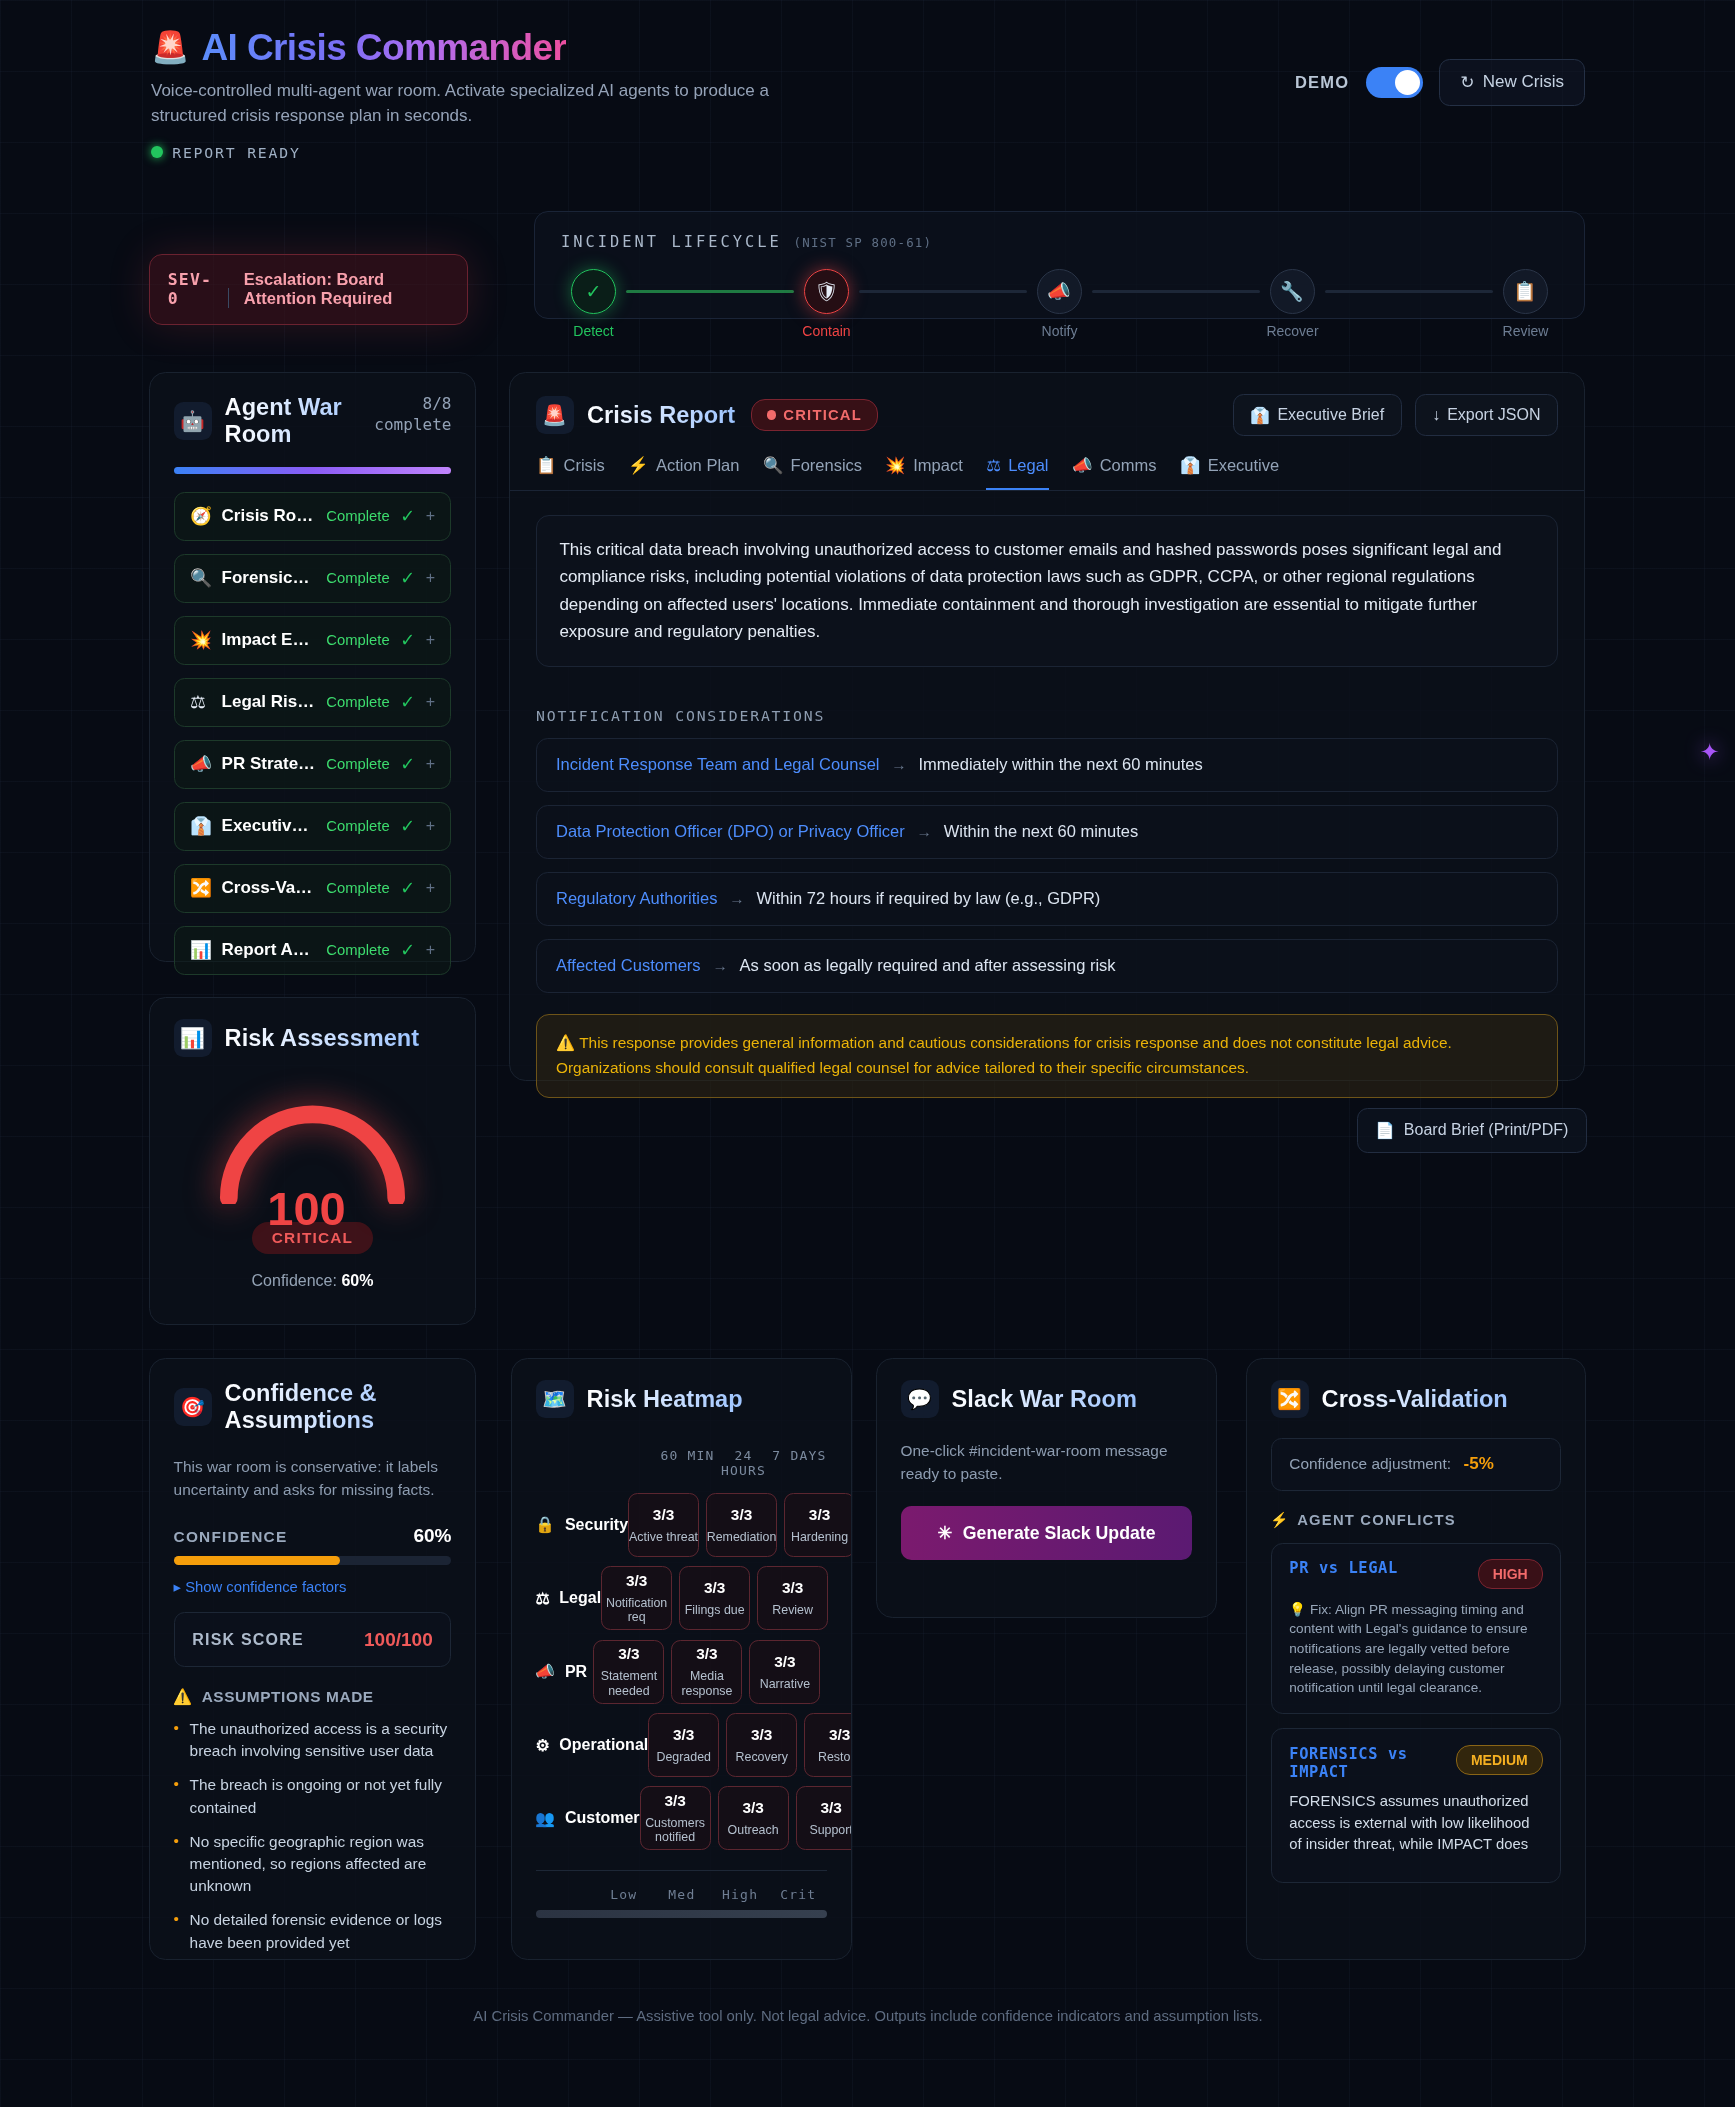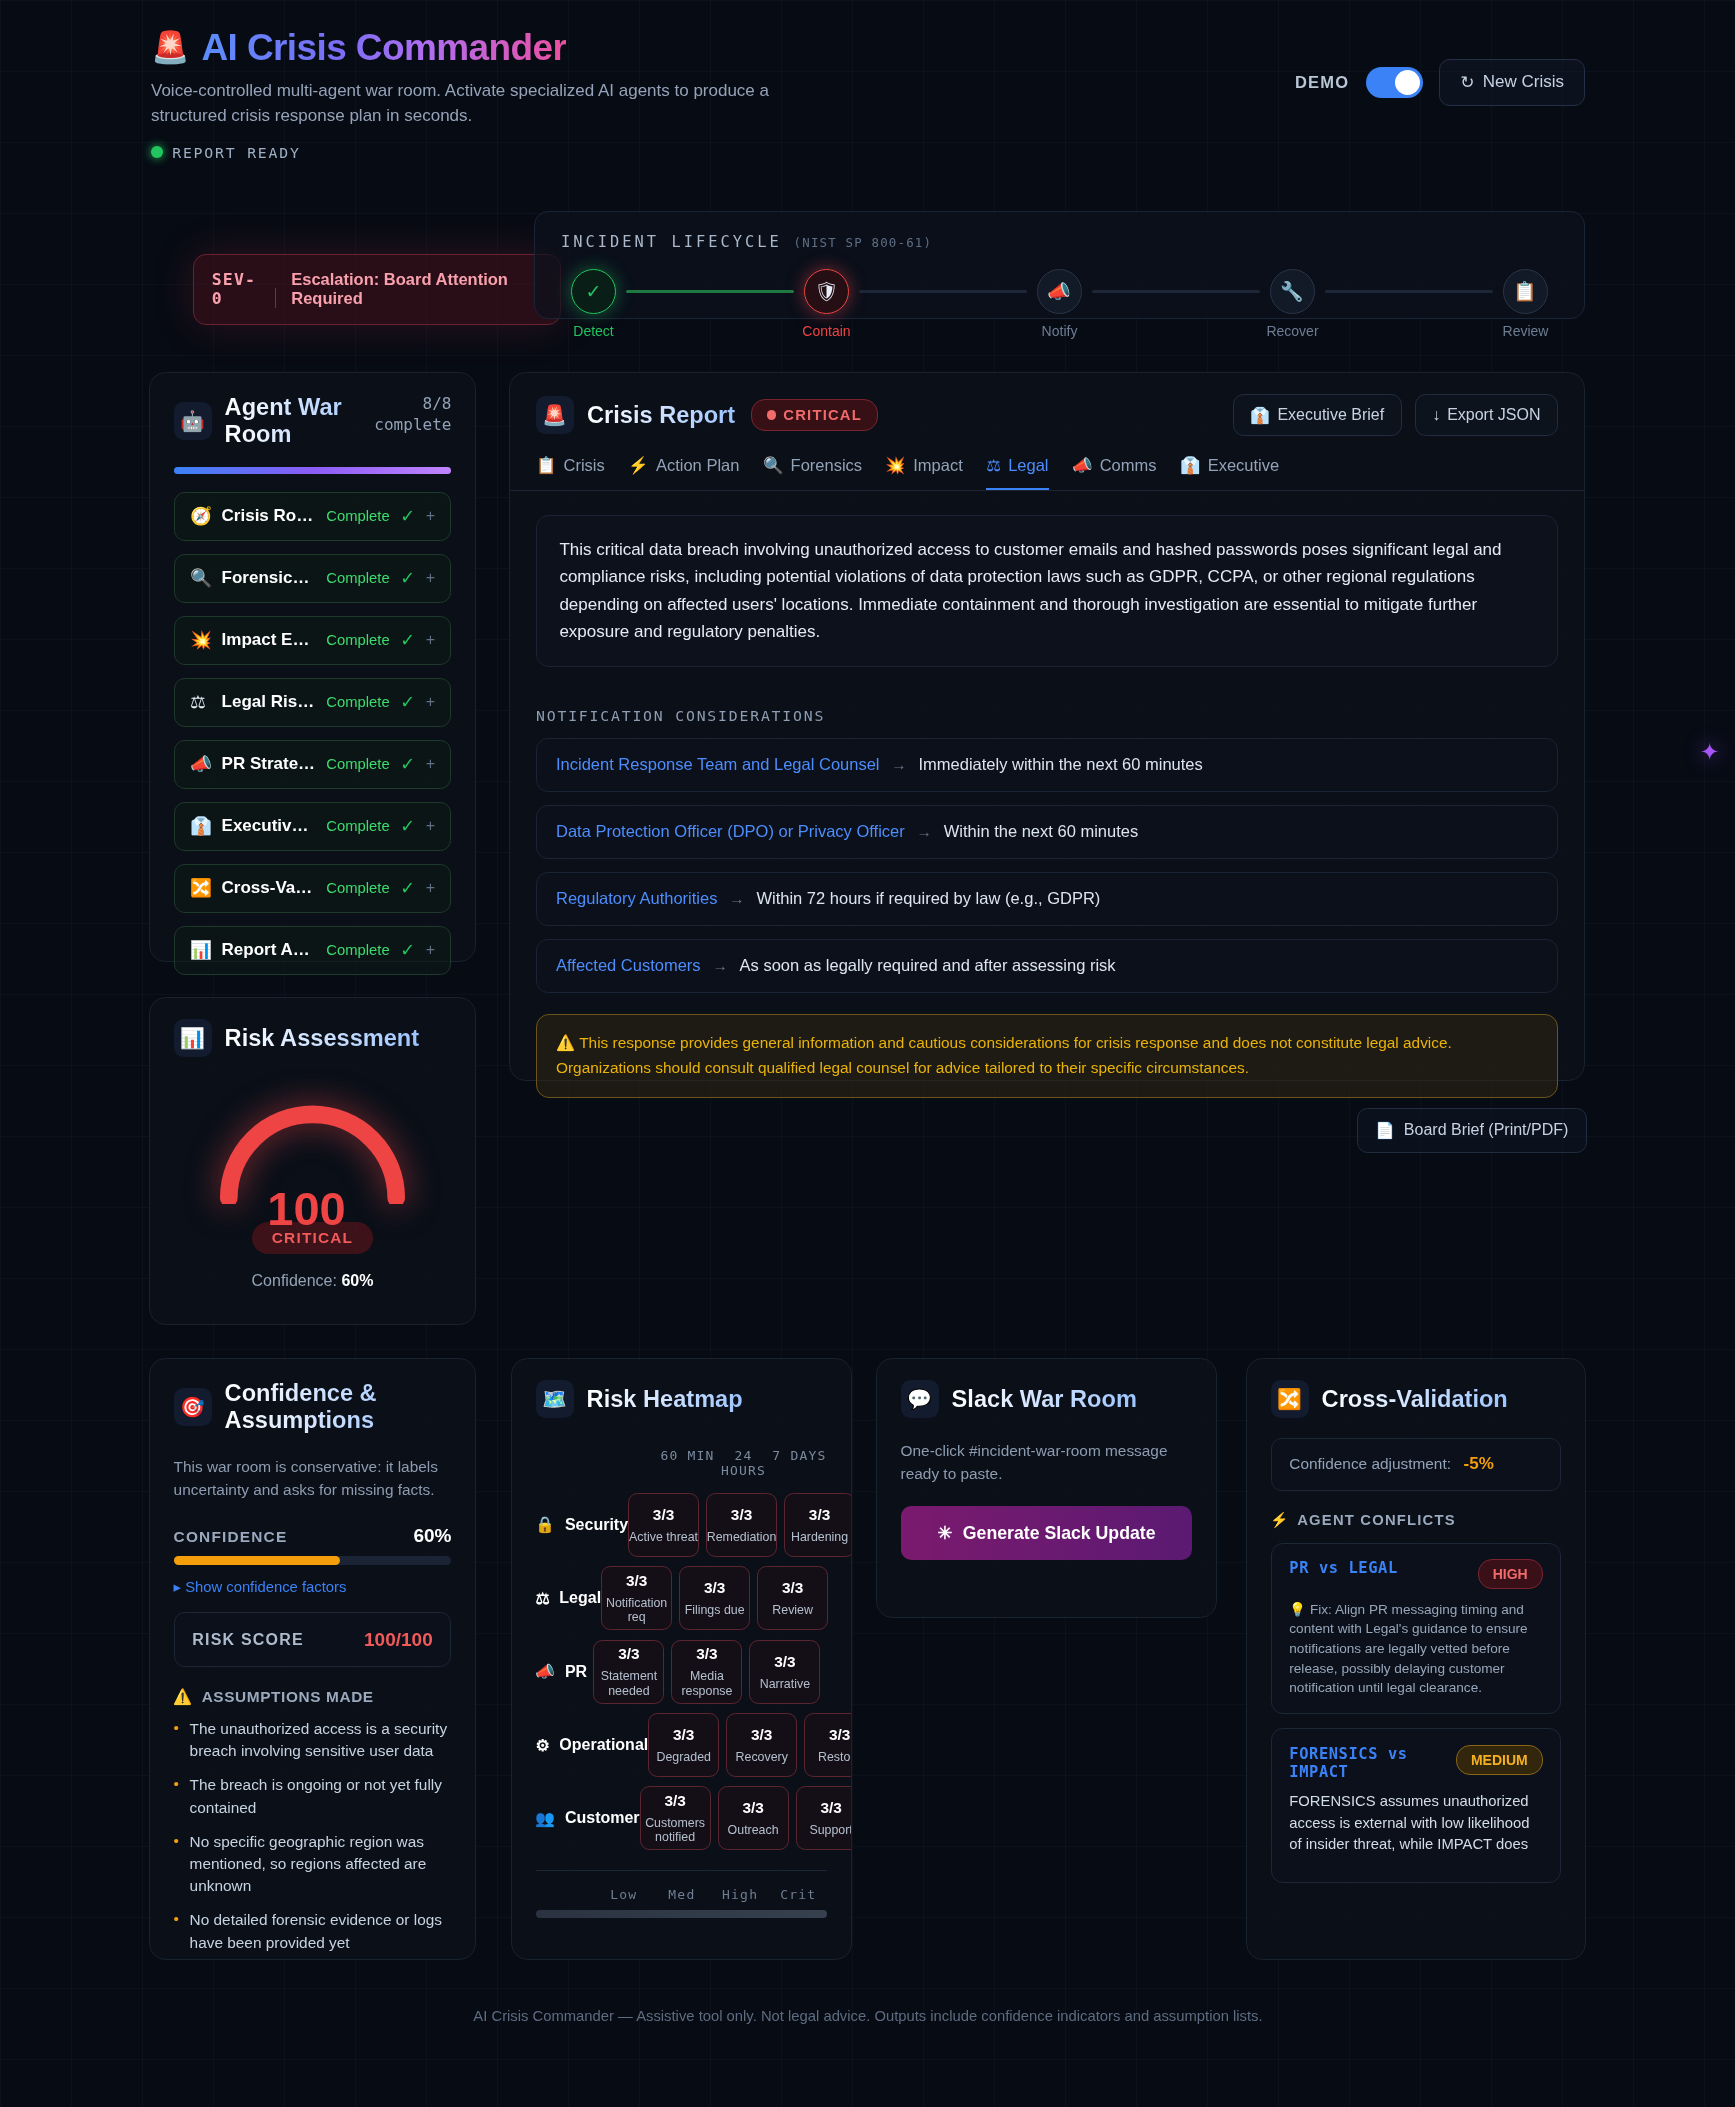--- a/index.html
+++ b/index.html
@@ -37,25 +37,25 @@
   .demo-label { font-size:16.5px; font-weight:bold; letter-spacing:1.2px; color:#b9c6d6; }
   .toggle { width:57px;height:31px;border-radius:15.4px;background:#3b82f6; position:relative; }
   .toggle .knob { position:absolute; right:3px; top:3px; width:25px;height:25px;border-radius:50%;background:#fff;}
   .btn-outline {
     border:0.6px solid #243045; border-radius:10.6px; background:rgba(17,24,39,0.5);
     padding:11.8px 20px; font-size:17px; color:#c5d2e2; display:flex; align-items:center; gap:8.3px;
   }
 
   
   .sev-banner {
-    position:absolute; left:149px; top:254px; width:368px;
+    position:absolute; left:149px; top:254px; width:319px;
     border:0.6px solid #6b2230; border-radius:13px;
     background: rgba(70,18,28,0.55);
     box-shadow: 0 0 41px rgba(220,60,80,0.18);
-    padding:15.4px 17.7px; display:flex; align-items:flex-end; gap:15.4px;margin-left:44px;
+    padding:15.4px 17.7px; display:flex; align-items:flex-end; gap:15.4px;
   }
   .sev-code { font-size:16.5px; font-weight:bold; color:#f8a0ac; letter-spacing:1.2px; }
   .sev-div { width:1.2px; height:20px; background:#3a4a63; }
   .sev-text { font-size:16.5px; font-weight:bold; color:#f8a0ac; }
 
   
   .lifecycle {
     position:absolute; left:534px; top:211px; width:1051px; height:108px;
     border:0.6px solid #1a2437; border-radius:14px; background:rgba(12,17,28,0.7);
     padding:21px 26px;

